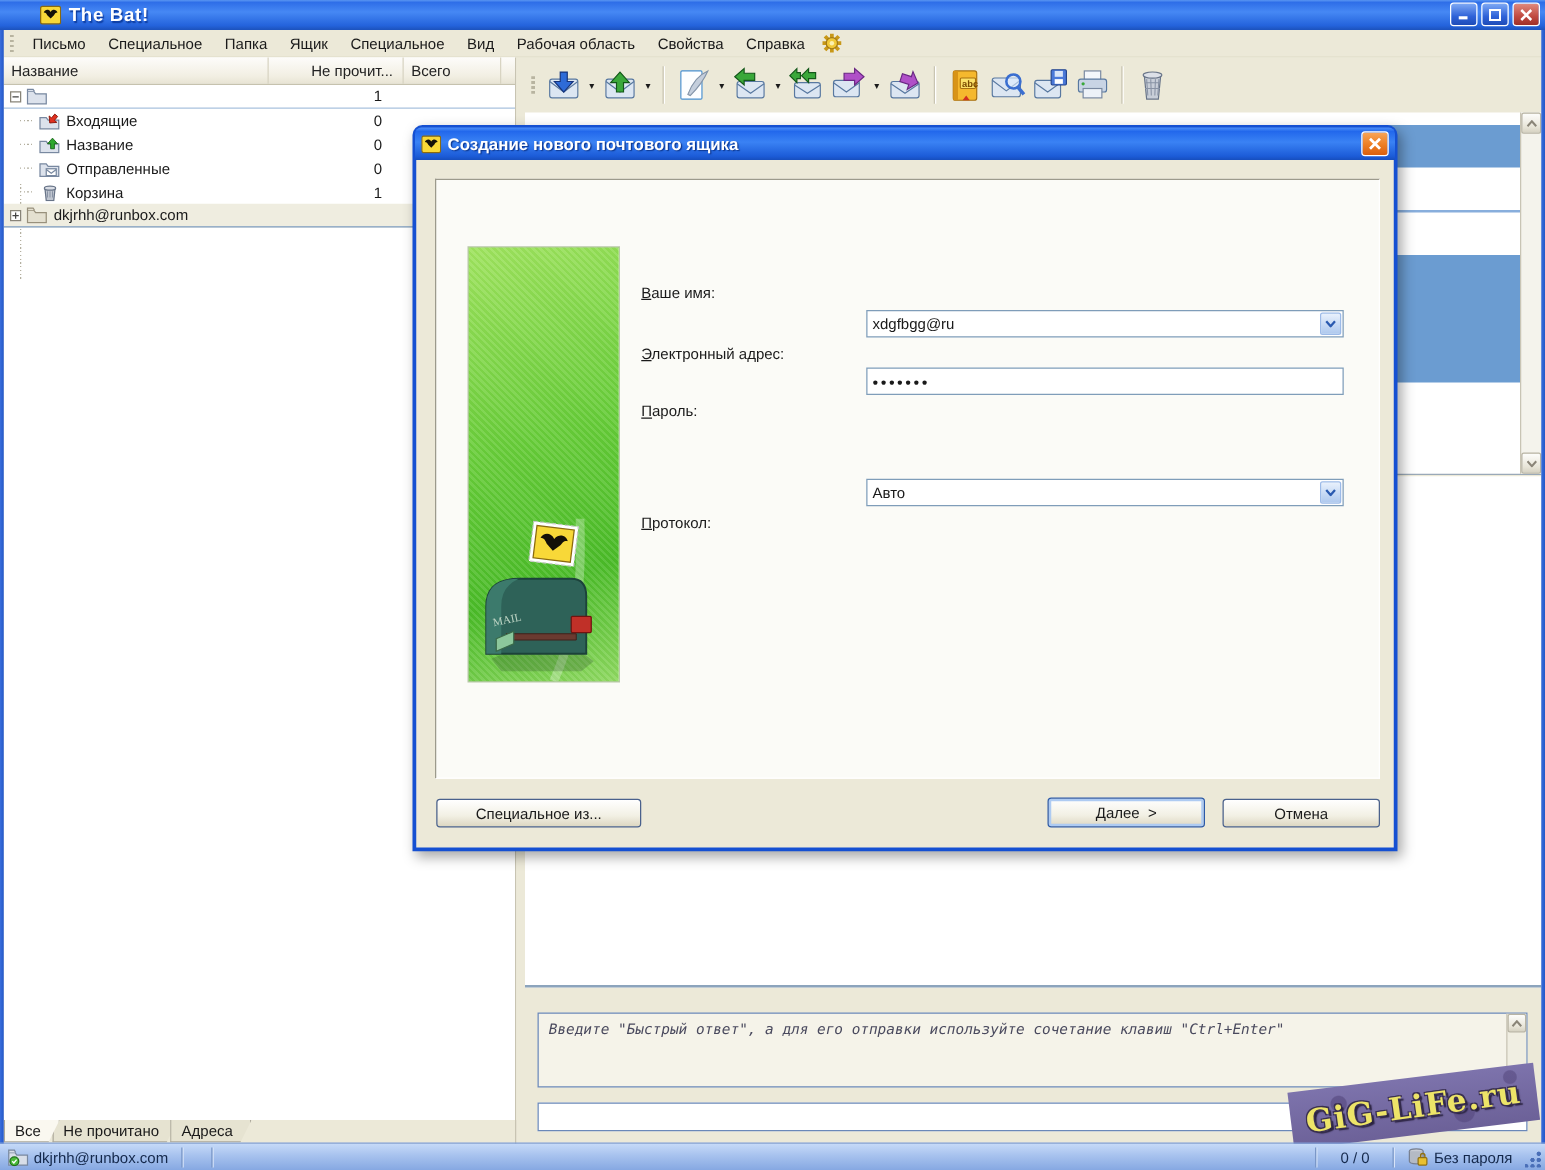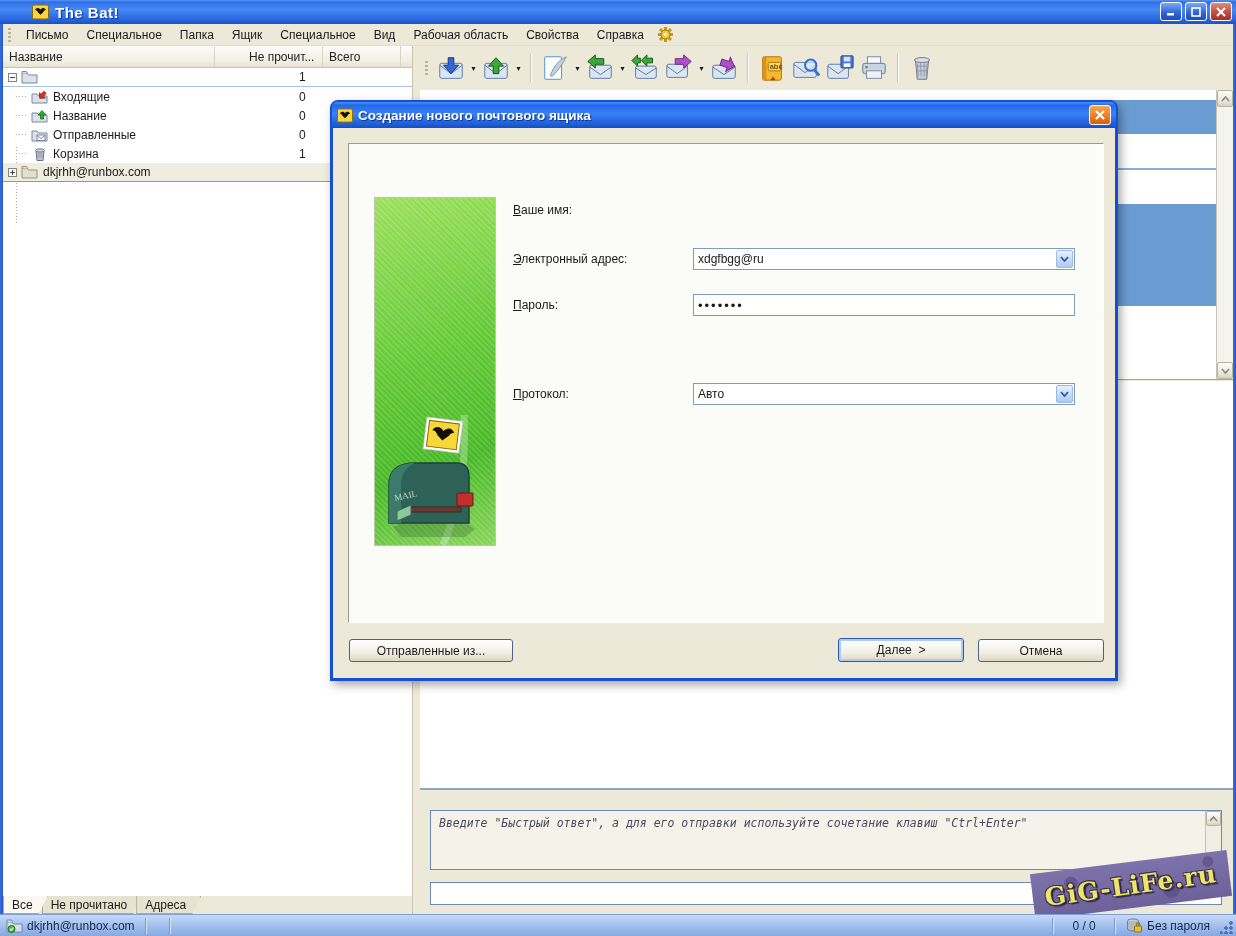--- a/index.html
+++ b/index.html
@@ -116,21 +116,21 @@
   .dlg-close { position:absolute; right:5px; top:3px; width:22px; height:20px; border:1px solid #fff; border-radius:3px;
     background:linear-gradient(180deg,#F7A558,#ED7E22 55%,#D95F0E); display:flex; align-items:center; justify-content:center; }
   .dlg-panel { position:absolute; left:15px; top:40px; width:756px; height:480px; background:#FBFBF7;
     border:1px solid; border-color:#9C9A8C #FFFFFF #FFFFFF #9C9A8C; }
   .banner { position:absolute; left:42px; top:95px; width:120px; height:347px;
     background:
       repeating-linear-gradient(45deg, rgba(255,255,255,0.10) 0 2px, rgba(0,0,0,0.02) 2px 4px),
       linear-gradient(160deg,#9FE35E 0%,#66CC38 45%,#4ABB28 75%,#8ED860 100%);
     box-shadow:0 0 0 1px #B8C8A8; }
   .banner svg { position:absolute; left:0; bottom:0; }
-  .fld-label { position:absolute; left:180px; width:170px; }
+  .fld-label { position:absolute; left:180px; width:170px;margin-top:24px; }
   .fld-label .ac { text-decoration:underline; }
   .combo { position:absolute; left:360px; width:382px; height:22px; background:#fff; border:1px solid #7F9DB9; }
   .combo .val { position:absolute; left:4px; top:3px; }
   .combo-btn { position:absolute; right:1px; top:1px; width:17px; height:18px; border:1px solid #9CBAE8; border-radius:2px;
     background:linear-gradient(180deg,#E9F1FC,#C4D8F4 60%,#AFC9EE); display:flex; align-items:center; justify-content:center; }
   .caret { display:inline-block; width:1px; height:13px; background:#000; vertical-align:-2px; }
   .pwd { letter-spacing:2px; font-size:13px; }
   .xp-btn { position:absolute; height:23px; border:1px solid #4A618C; border-radius:3px;
     background:linear-gradient(180deg,#FFFFFF,#F2F0E4 60%,#DDD7C2); display:flex; align-items:center; justify-content:center; font-size:12px; }
   .xp-btn.focus { border:1px solid #2C5AA8; box-shadow:inset 0 0 0 2px #AECBF2; }
@@ -525,21 +525,21 @@
     </div>
     <div class="combo" style="top:280px">
       <span class="val">Авто</span>
       <div class="combo-btn">
         <svg width="9" height="6">
             <path d="M1 1 L4.5 5 L8 1" fill="none" stroke="#2A5AB0" stroke-width="1.8"></path>
           </svg>
       </div>
     </div>
 
-    <div class="xp-btn" style="left:16px; top:536px; width:164px;">Отправленные из...</div>
+    <div class="xp-btn" style="left:16px; top:536px; width:164px;">Специальное из...</div>
     <div class="xp-btn focus" style="left:505px; top:535px; width:126px; height:24px; white-space:pre;">Далее  &gt;</div>
     <div class="xp-btn" style="left:645px; top:536px; width:126px;">Отмена</div>
   </div>
 
   <div class="watermark">
     <span>GiG-LiFe.ru</span>
   </div>
 
 </div>
 

